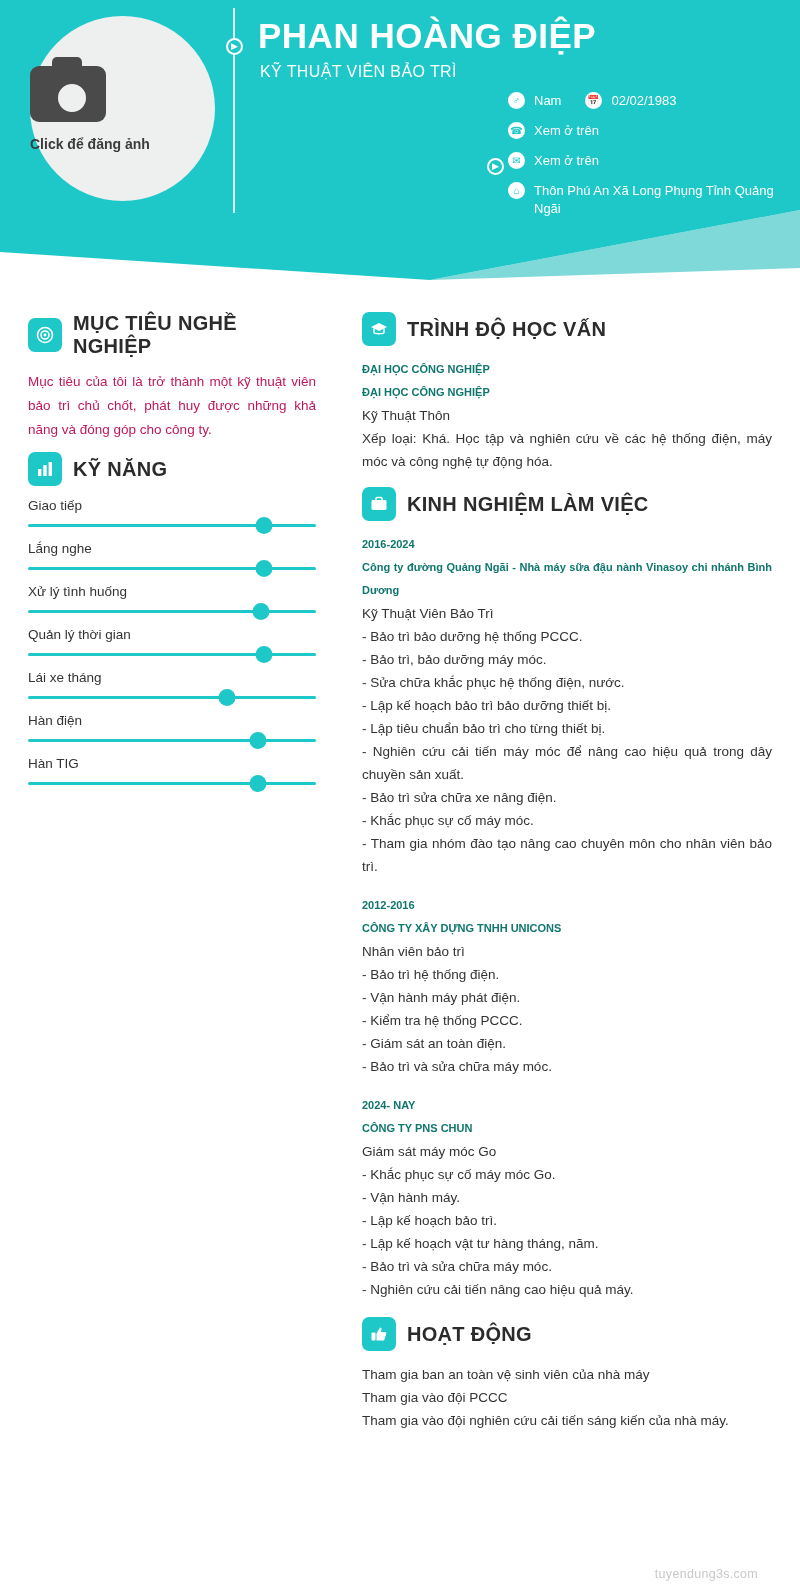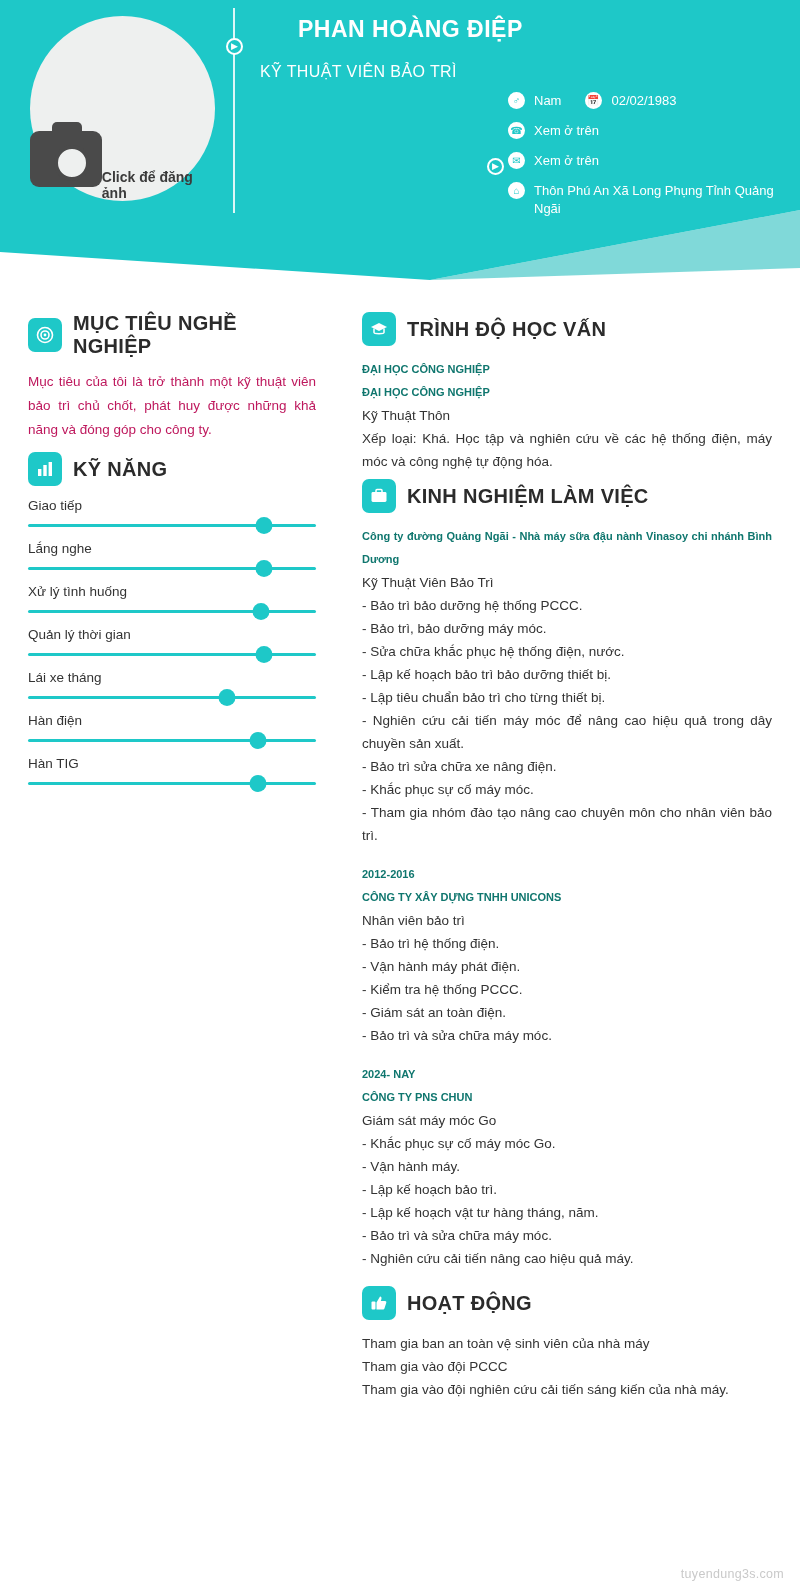--- a/index.html
+++ b/index.html
@@ -35,21 +35,22 @@
     clip-path: polygon(0 280px, 370px 210px, 370px 268px, 0 280px);
     opacity: .55;
   }
   .photo-circle {
     position: absolute;
     left: 30px; top: 16px;
     width: 185px; height: 185px;
     border-radius: 50%;
     background: #eef0ef;
     display: flex;
-    align-items: flex-end;
+    flex-direction: column;
+    align-items: flex-start;
     justify-content: center;
     cursor: pointer;
   }
   .cam {
     width: 76px; height: 56px;
     background: #4a4a4a;
     border-radius: 9px;
     position: relative;
     margin-bottom: 14px;
   }
@@ -90,25 +91,24 @@
     border: 2px solid #ffffff;
     color: #ffffff;
     font-size: 9px;
     line-height: 13px;
     text-align: center;
   }
   .chevron.c2 { top: 158px; left: 487px; }
   .name {
     position: absolute;
     left: 258px; top: 16px;
-    font-size: 23px;
+    font-size: 35px;
     font-weight: bold;
     color: #ffffff;
     letter-spacing: .5px;
-    margin-left: 40px;
   }
   .job-title {
     position: absolute;
     left: 260px; top: 63px;
     font-size: 16px;
     color: #ffffff;
     letter-spacing: .4px;
   }
   .contact {
     position: absolute;
@@ -211,25 +211,25 @@
     margin: 0;
   }
   .line {
     font-size: 13.5px;
     line-height: 23px;
     color: #333333;
     margin: 0;
   }
   .just { text-align: justify; }
   .block { margin-bottom: 16px; }
-  .gap-top { margin-top: 6px; }
+  .gap-top { margin-top: 14px; }
 
   .footer-mark {
     position: absolute;
-    right: 16px;
+    right: 42px;
     bottom: 14px;
     font-size: 12.5px;
     color: #c9c9c9;
     letter-spacing: .3px;
   }
 </style>
 </head>
 <body>
 
 <div class="header">
@@ -368,20 +368,21 @@
         <svg width="20" height="20" viewBox="0 0 20 20">
           <rect x="2.5" y="6" width="15" height="10" rx="1.4" fill="#fff"></rect>
           <path d="M7 6 V4.6 C7 4 7.4 3.6 8 3.6 H12 C12.6 3.6 13 4 13 4.6 V6" fill="none" stroke="#fff" stroke-width="1.5"></path>
         </svg>
       </span>
       <span class="sec-title">KINH NGHIỆM LÀM VIỆC</span>
     </div>
 
     <div id="jobs-list">
         <div class="block">
+          <p class="sub-bold">2016-2024</p>
           <p class="sub-bold just">Công ty đường Quảng Ngãi - Nhà máy sữa đậu nành Vinasoy chi nhánh Bình Dương</p>
           <p class="line">Kỹ Thuật Viên Bảo Trì</p>
           <p class="line just">- Bảo trì bảo dưỡng hệ thống PCCC.</p>
           <p class="line just">- Bảo trì, bảo dưỡng máy móc.</p>
           <p class="line just">- Sửa chữa khắc phục hệ thống điện, nước.</p>
           <p class="line just">- Lập kế hoạch bảo trì bảo dưỡng thiết bị.</p>
           <p class="line just">- Lập tiêu chuẩn bảo trì cho từng thiết bị.</p>
           <p class="line just">- Nghiên cứu cải tiến máy móc để nâng cao hiệu quả trong dây chuyền sản xuất.</p>
           <p class="line just">- Bảo trì sửa chữa xe nâng điện.</p>
           <p class="line just">- Khắc phục sự cố máy móc.</p>

